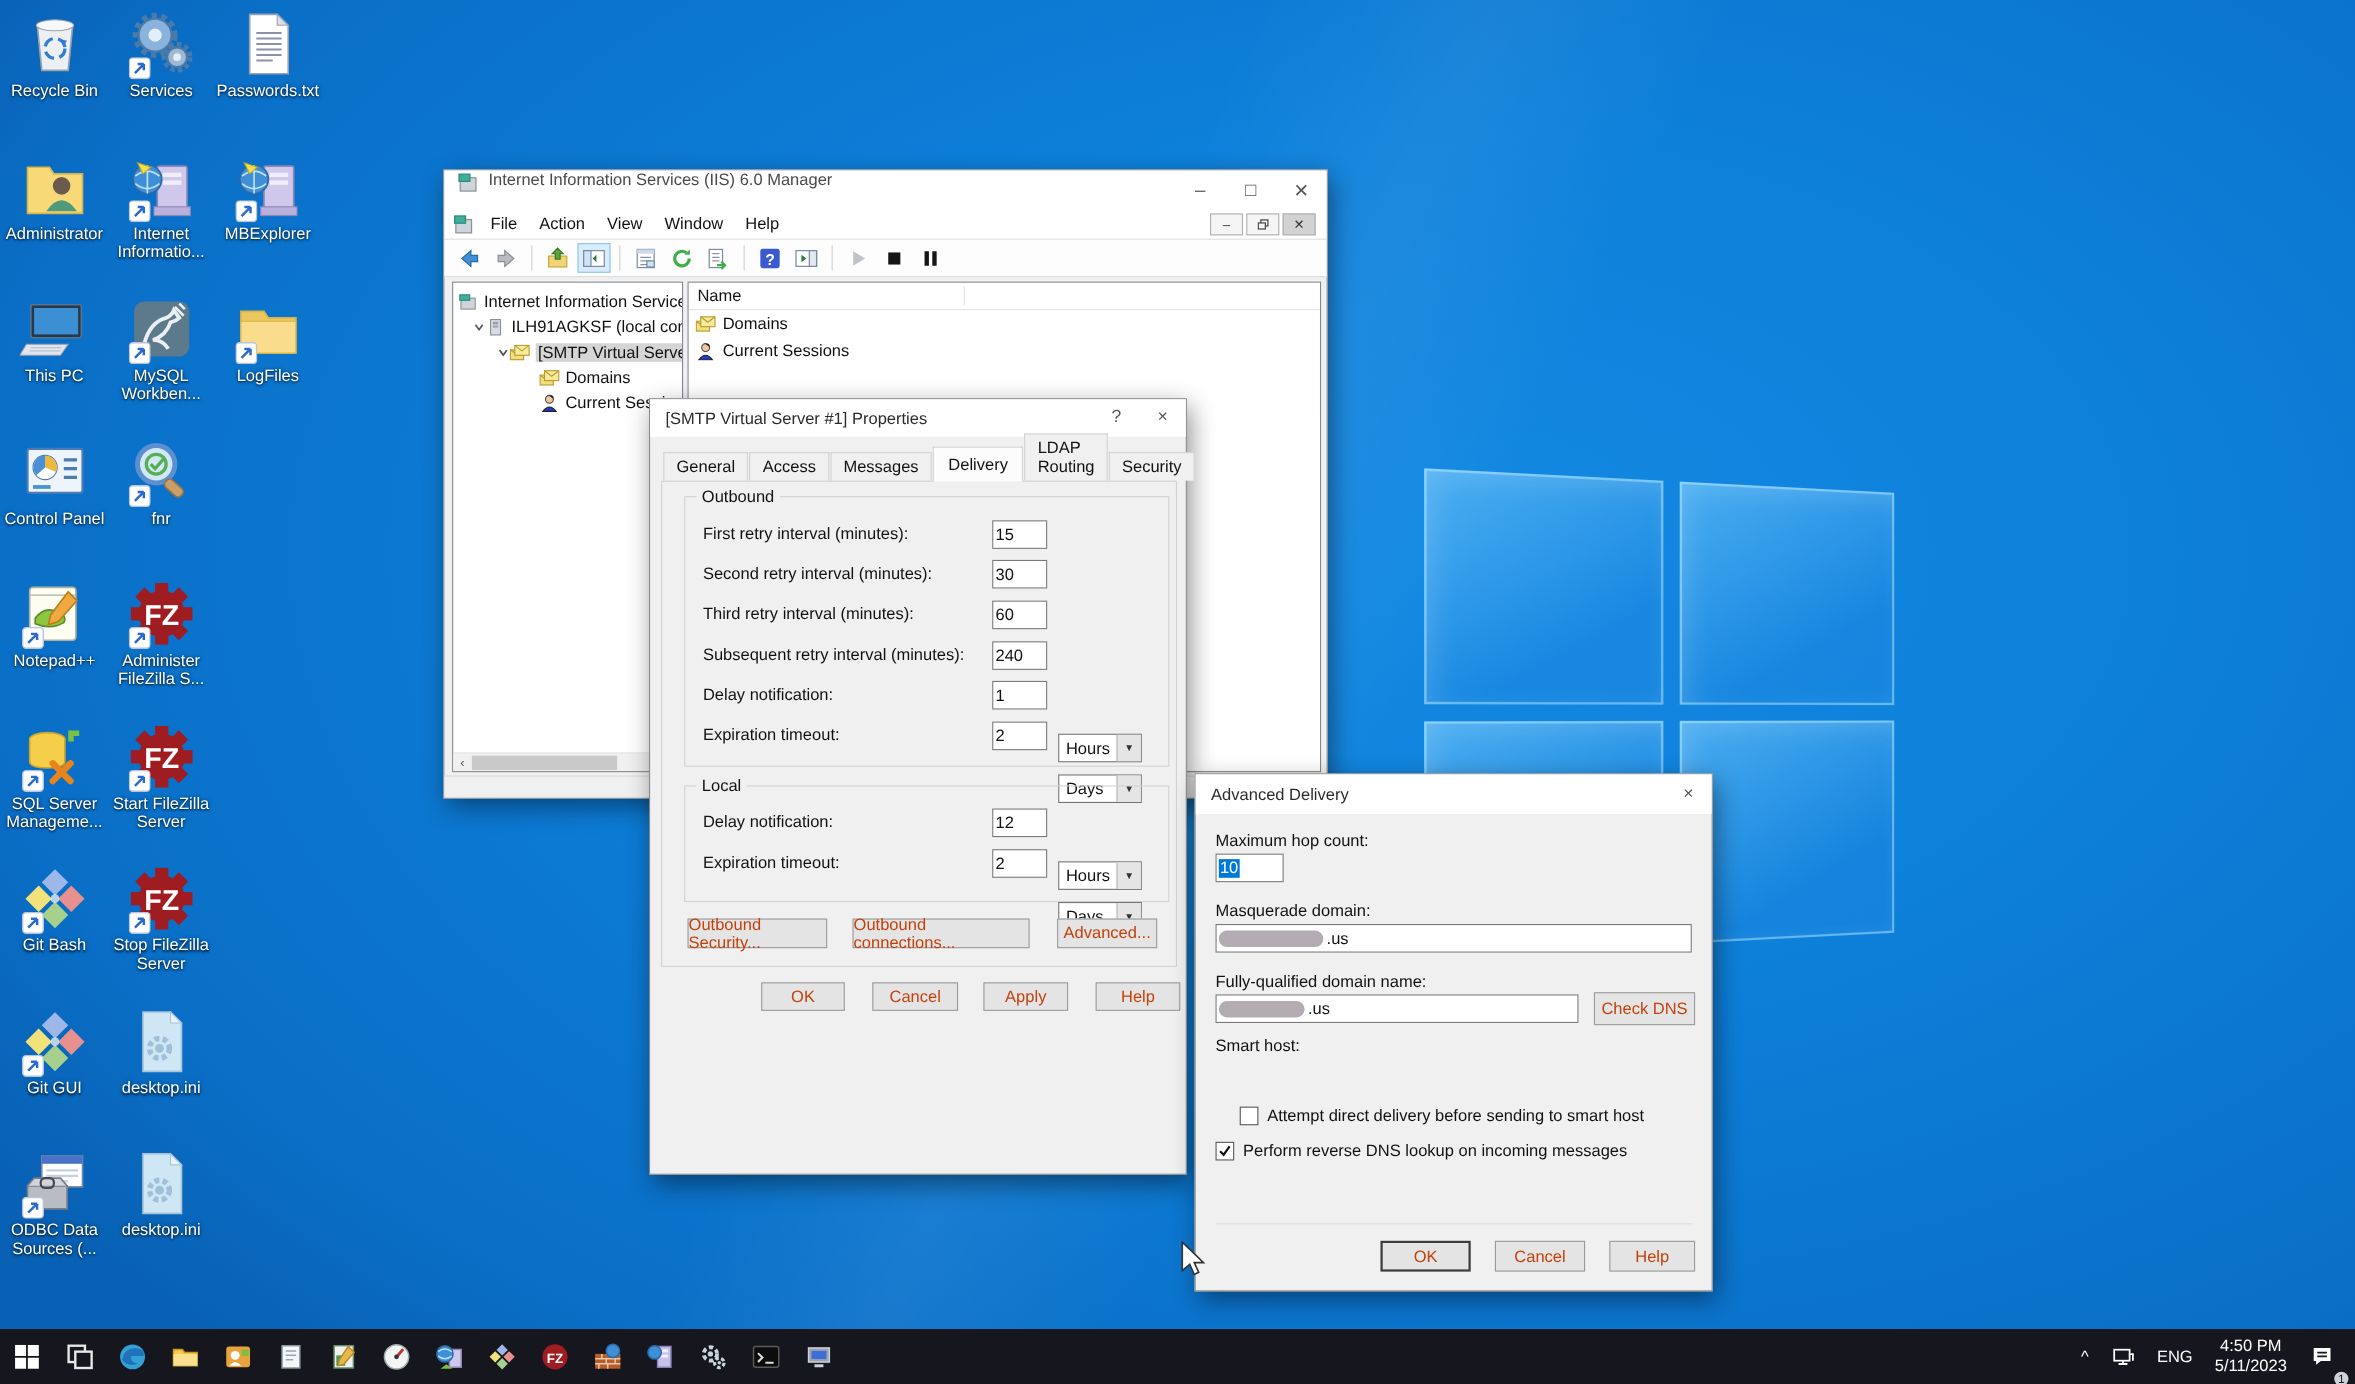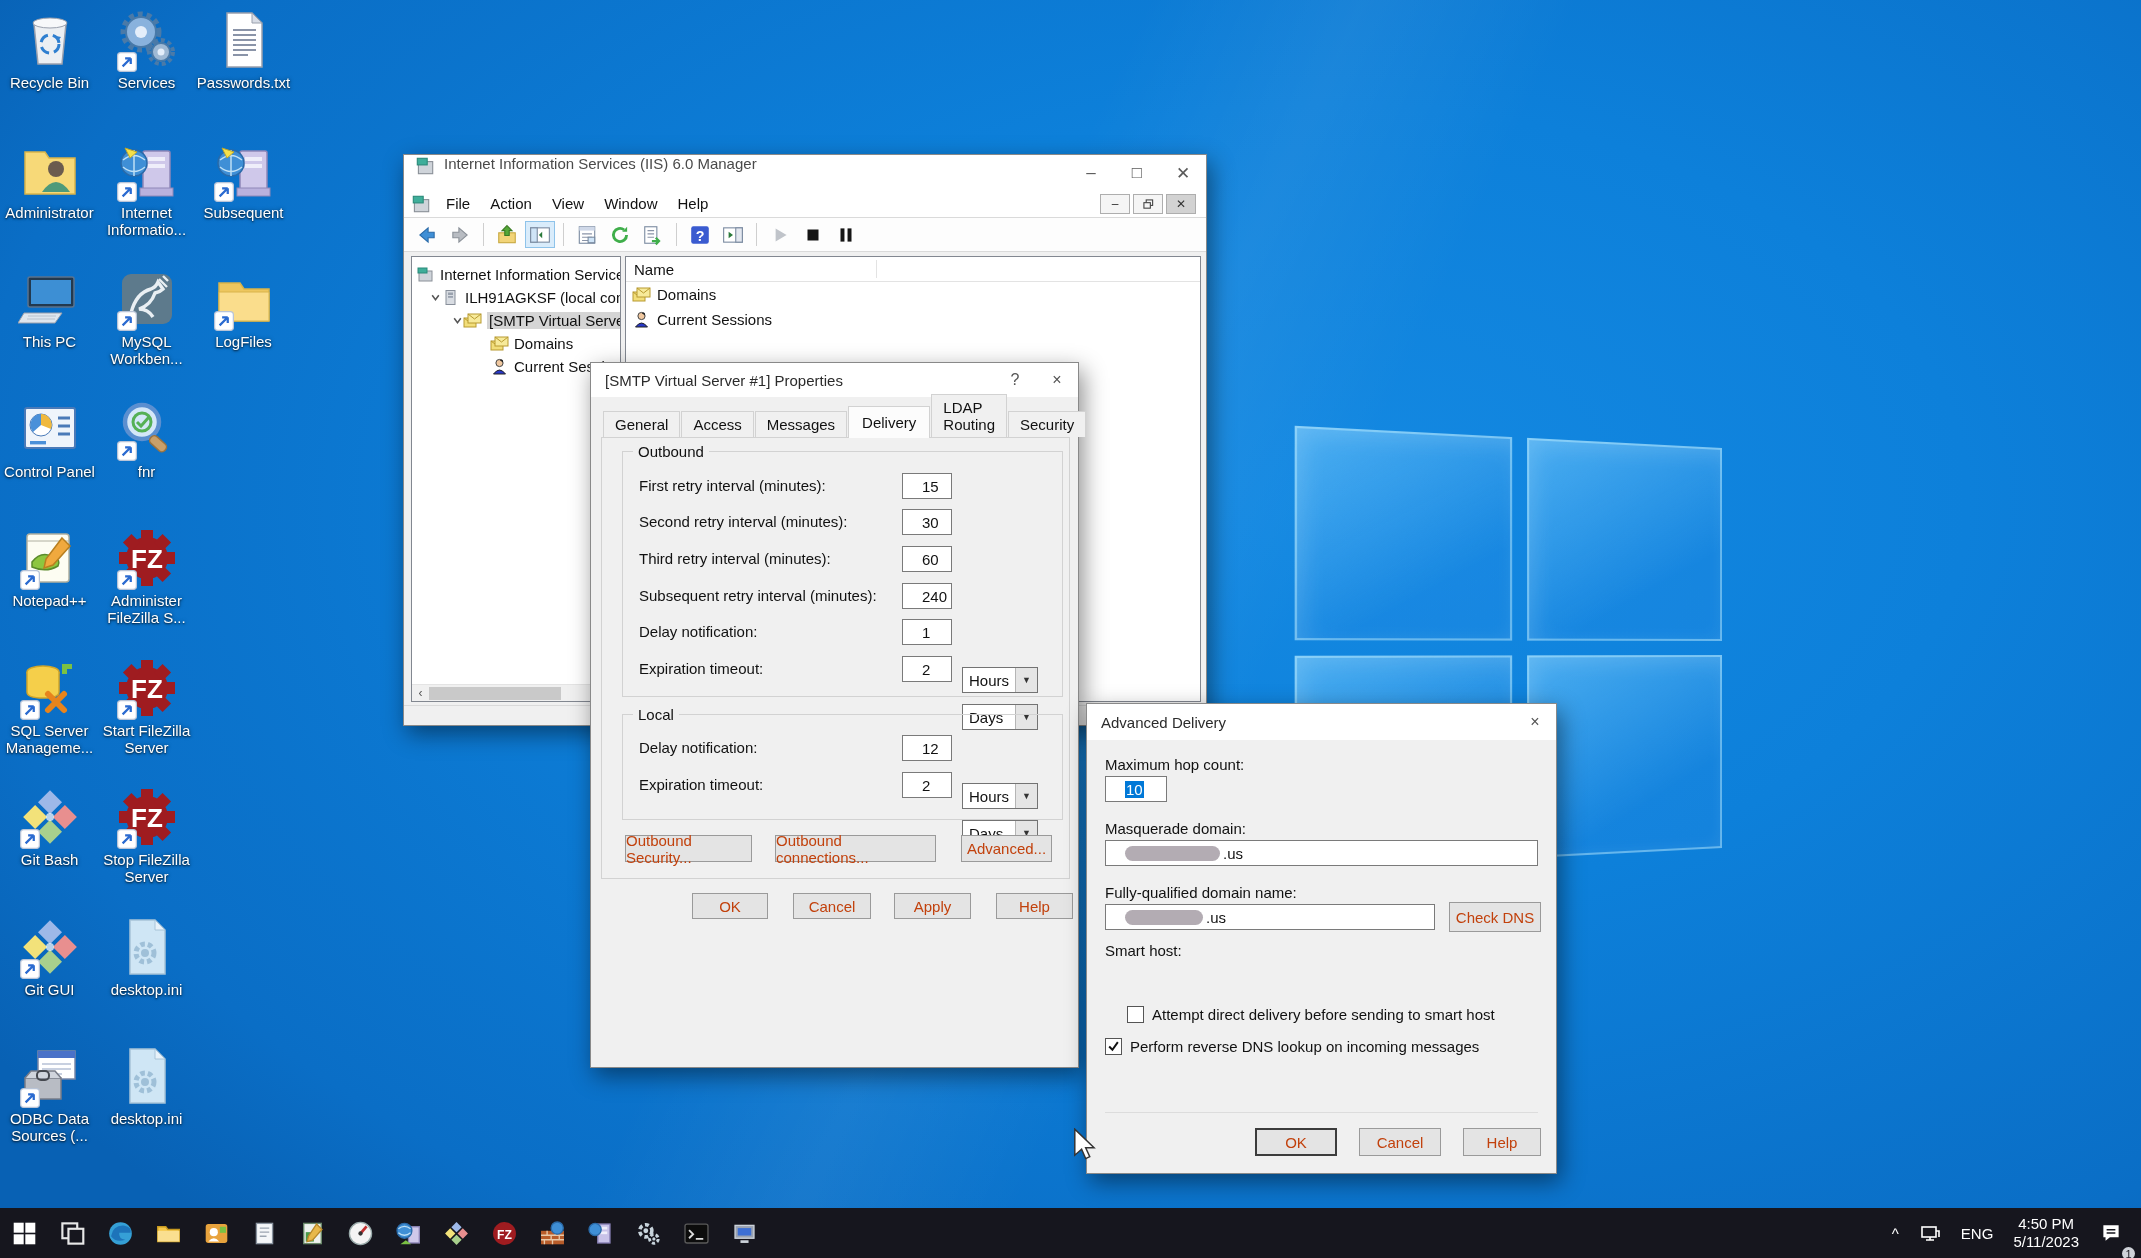--- a/index.html
+++ b/index.html
@@ -79,21 +79,21 @@
   .tabs { position:absolute; left:12px; display:flex; align-items:flex-end; height:32px; }
   .tab { font-size:15px; color:#111; padding:4px 11px; background:#f0f0f0;
     border:1px solid #d2d2d2; border-bottom:none; margin-right:1px; }
   .tab.active { background:#fcfcfc; padding:7px 13px; position:relative; z-index:2; top:1px; }
   .tabpage { position:absolute; border:1px solid #d2d2d2; background:#f0f0f0; }
   .group { position:absolute; border:1px solid #d2d2d2; }
   .legend { position:absolute; top:-9px; left:10px; background:#f0f0f0; padding:0 5px;
     font-size:15px; color:#111; }
   .flabel { position:absolute; font-size:15px; color:#111; white-space:nowrap; }
   .field { position:absolute; background:#fff; border:1px solid #7a7a7a; font-size:15px;
-    color:#111; display:flex; align-items:center; padding:0 19px; overflow:hidden; white-space:nowrap; }
+    color:#111; display:flex; align-items:center; padding:0 2px; overflow:hidden; white-space:nowrap; }
   .sel-text { background:#0078d7; color:#fff; padding:0 1px; }
   .dropdown { position:absolute; background:#fff; border:1px solid #737373; display:flex;
     align-items:center; font-size:15px; color:#111;margin-top:48px; }
   .dropdown .dval { flex:1; padding-left:6px; }
   .dropdown .darrow { width:22px; align-self:stretch; background:#e5e5e5; border-left:1px solid #b5b5b5;
     display:flex; align-items:center; justify-content:center; font-size:9px; color:#333; }
   .btn { position:absolute; background:#e4e4e4; border:1px solid #9a9a9a; font-size:15px; color:#c2410c;
     display:flex; align-items:center; justify-content:center; }
   .btn.default { border:2px solid #3c3c3c; }
   .checkrow { position:absolute; display:flex; align-items:center; gap:8px; }
@@ -193,21 +193,21 @@
           <rect x="33" y="19" width="17" height="4" fill="#efeefa"></rect>
           <rect x="33" y="26" width="17" height="4" fill="#efeefa"></rect>
           <rect x="25" y="50" width="33" height="8" fill="#b9b1dd" stroke="#8f87b8"></rect>
           <circle cx="19" cy="25" r="13" fill="#3f8fd6" stroke="#2a6aa8" stroke-width="1.5"></circle>
           <path d="M8 22 q11 -9 22 0 M8 29 q11 9 22 0 M19 12 v26" stroke="#bfe0f5" fill="none" stroke-width="1.5"></path>
           <path d="M10 10 l12 4 -7 6 z" fill="#f5e04a" stroke="#b8a52f"></path>
         </svg><span class="sc"><svg viewBox="0 0 16 16">
             <rect x="0.5" y="0.5" width="15" height="15" rx="2.5" fill="#fff" stroke="#b8c4d8"></rect>
             <path d="M4.5 11.5 L11 5 M11 5 h-4.5 M11 5 v4.5" stroke="#2a6ad0" stroke-width="1.8" fill="none"></path>
           </svg></span></div>
-      <div class="dlabel">Subsequent</div>
+      <div class="dlabel">MBExplorer</div>
     </div>
     <div class="dicon" style="left: 2px; top: 267px;">
       <div class="dimg"><svg viewBox="0 0 64 64">
           <rect x="10" y="10" width="46" height="30" rx="2" fill="#22394f" stroke="#5a738f" stroke-width="1.5"></rect>
           <rect x="13" y="13" width="40" height="24" fill="#3d8fd4"></rect>
           <path d="M6 46 h38 l-7 10 h-37 z" fill="#dfe6ee" stroke="#9aa0ad"></path>
           <g stroke="#b8c2ce">
             <path d="M10 49h28M9 52h28"></path>
           </g>
         </svg></div>

